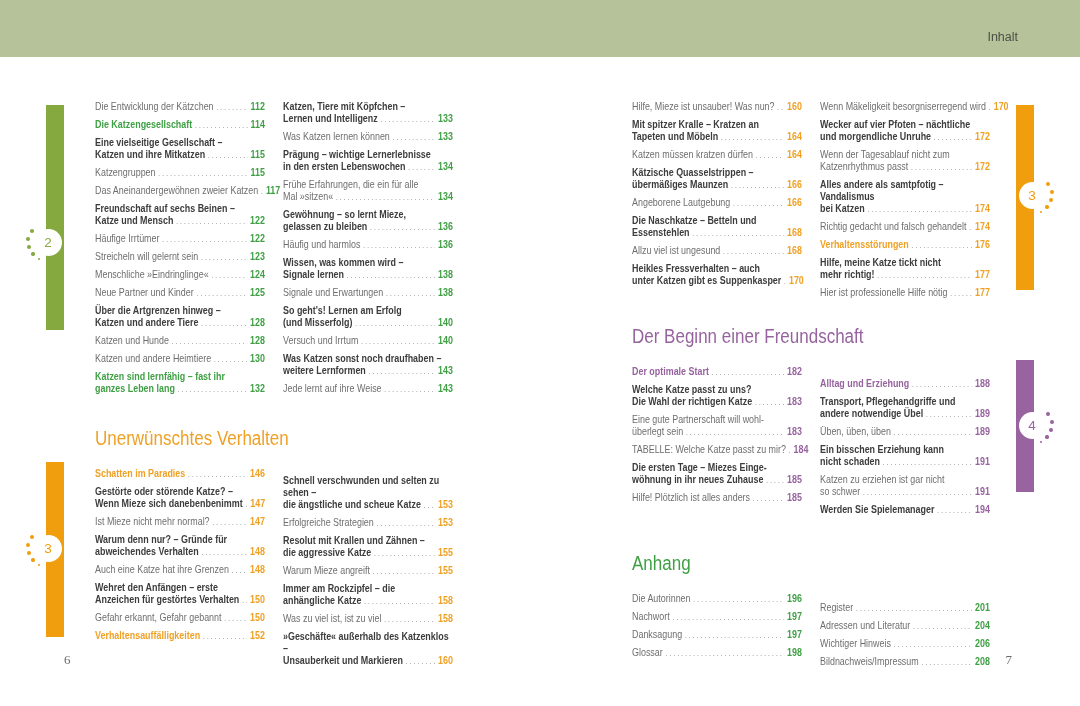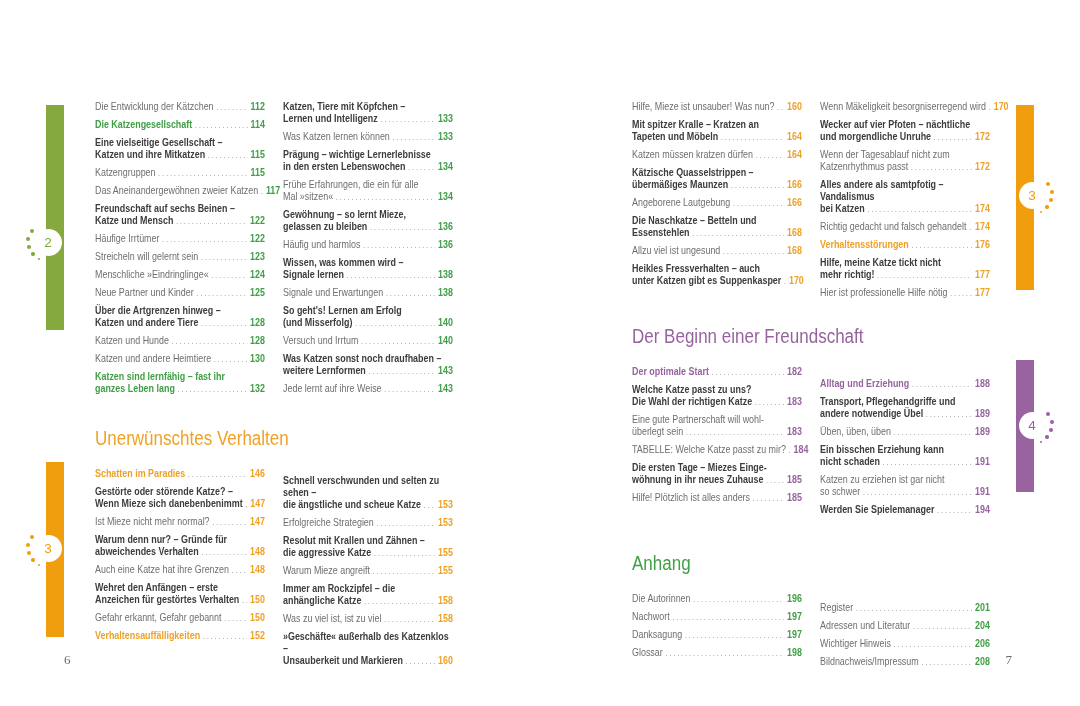--- a/index.html
+++ b/index.html
@@ -32,20 +32,23 @@
   .marker-dot { position:absolute; border-radius:50%; z-index:2; }
 
   .pagenum { position:absolute; font-family:"Liberation Serif", serif; font-size:13px; color:#6a6a6a; }
   #pagenum-left { left:64px; top:652px; }
   #pagenum-right { right:68px; top:652px; }
 </style>
 </head>
 <body>
 
 <div id="stage">
+  <div class="topbar" style="background: rgb(181, 194, 154);">
+    <span class="topbar-title">Inhalt</span>
+  </div>
 
   <div id="markers">
       <div class="marker-bar" style="left: 46px; top: 105px; height: 225px; background: rgb(133, 169, 62);"></div>
       <div class="marker-circle" style="left: 34.5px; top: 228.5px; color: rgb(133, 169, 62);">2</div>
       <div class="marker-dot" style="left: 29.6px; top: 228.6px; width: 4.8px; height: 4.8px; background: rgb(133, 169, 62);"></div>
       <div class="marker-dot" style="left: 25.8px; top: 236.8px; width: 4.4px; height: 4.4px; background: rgb(133, 169, 62);"></div>
       <div class="marker-dot" style="left: 27px; top: 245px; width: 4px; height: 4px; background: rgb(133, 169, 62);"></div>
       <div class="marker-dot" style="left: 31.3px; top: 252.3px; width: 3.4px; height: 3.4px; background: rgb(133, 169, 62);"></div>
       <div class="marker-dot" style="left: 37.6px; top: 257.6px; width: 2.8px; height: 2.8px; background: rgb(133, 169, 62);"></div>
       <div class="marker-bar" style="left: 46px; top: 462px; height: 175px; background: rgb(240, 157, 14);"></div>

